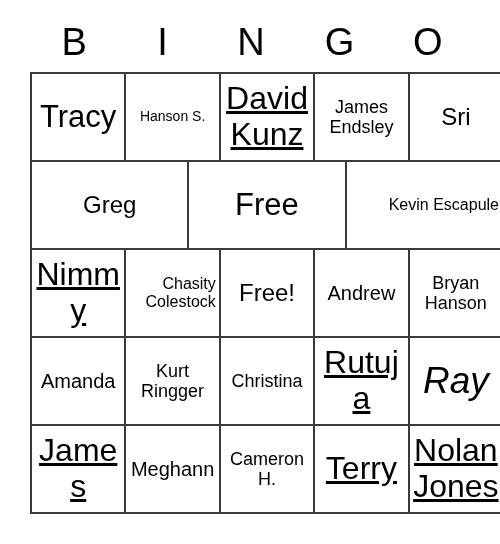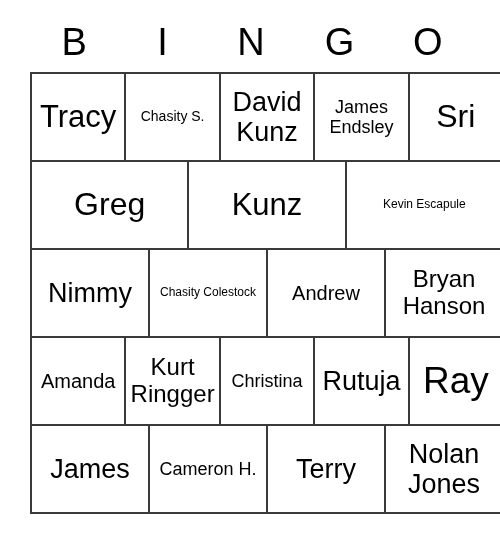--- a/index.html
+++ b/index.html
@@ -73,28 +73,28 @@
   .cell-text {
     display: block;
     width: 100%;
     line-height: 1.12;
     color: #000000;
     word-break: break-word;
     hyphens: none;
   }
   
   .fs-xs .cell-text { font-size: 14px; }
-  .fs-sm .cell-text { font-size: 12px; }
+  .fs-sm .cell-text { font-size: 16px; text-align: right; }
   .fs-md .cell-text { font-size: 18px; }
   .fs-lg .cell-text { font-size: 20px; }
-  .fs-xl .cell-text { font-size: 24px; }
-  .fs-2xl .cell-text { font-size: 27px; }
+  .fs-xl .cell-text { font-size: 18px; }
+  .fs-2xl .cell-text { font-size: 32px; text-decoration: underline; }
   .fs-3xl .cell-text { font-size: 31px; }
-  .fs-4xl .cell-text { font-size: 32px; }
-  .fs-5xl .cell-text { font-size: 37px; }
+  .fs-4xl .cell-text { font-size: 24px; }
+  .fs-5xl .cell-text { font-size: 37px; font-style: italic; }
 </style>
 </head>
 <body>
 
 <div class="card">
 
   <div class="header-row">
     <div class="header-letter">B</div>
     <div class="header-letter">I</div>
     <div class="header-letter">N</div>
@@ -102,51 +102,54 @@
     <div class="header-letter">O</div>
   </div>
 
   <div class="grid">
 
     <div class="grid-row">
       <div class="cell fs-3xl">
           <span class="cell-text">Tracy</span>
         </div>
       <div class="cell fs-xs">
-          <span class="cell-text">Chasity S.</span>
+          <span class="cell-text">Hanson S.</span>
         </div>
       <div class="cell fs-2xl">
           <span class="cell-text">David Kunz</span>
         </div>
       <div class="cell fs-md">
           <span class="cell-text">James Endsley</span>
         </div>
       <div class="cell fs-4xl">
           <span class="cell-text">Sri</span>
         </div>
     </div>
 
     <div class="grid-row">
       <div class="cell fs-4xl">
           <span class="cell-text">Greg</span>
         </div>
       <div class="cell fs-3xl">
-          <span class="cell-text">Kunz</span>
+          <span class="cell-text">Free</span>
         </div>
       <div class="cell fs-sm">
           <span class="cell-text">Kevin Escapule</span>
         </div>
     </div>
 
     <div class="grid-row">
       <div class="cell fs-2xl">
           <span class="cell-text">Nimmy</span>
         </div>
       <div class="cell fs-sm">
           <span class="cell-text">Chasity Colestock</span>
+        </div>
+      <div class="cell fs-4xl">
+          <span class="cell-text">Free!</span>
         </div>
       <div class="cell fs-lg">
           <span class="cell-text">Andrew</span>
         </div>
       <div class="cell fs-xl">
           <span class="cell-text">Bryan Hanson</span>
         </div>
     </div>
 
     <div class="grid-row">
@@ -164,20 +167,23 @@
         </div>
       <div class="cell fs-5xl">
           <span class="cell-text">Ray</span>
         </div>
     </div>
 
     <div class="grid-row">
       <div class="cell fs-2xl">
           <span class="cell-text">James</span>
         </div>
+      <div class="cell fs-lg">
+          <span class="cell-text">Meghann</span>
+        </div>
       <div class="cell fs-md">
           <span class="cell-text">Cameron H.</span>
         </div>
       <div class="cell fs-2xl">
           <span class="cell-text">Terry</span>
         </div>
       <div class="cell fs-2xl">
           <span class="cell-text">Nolan Jones</span>
         </div>
     </div>

